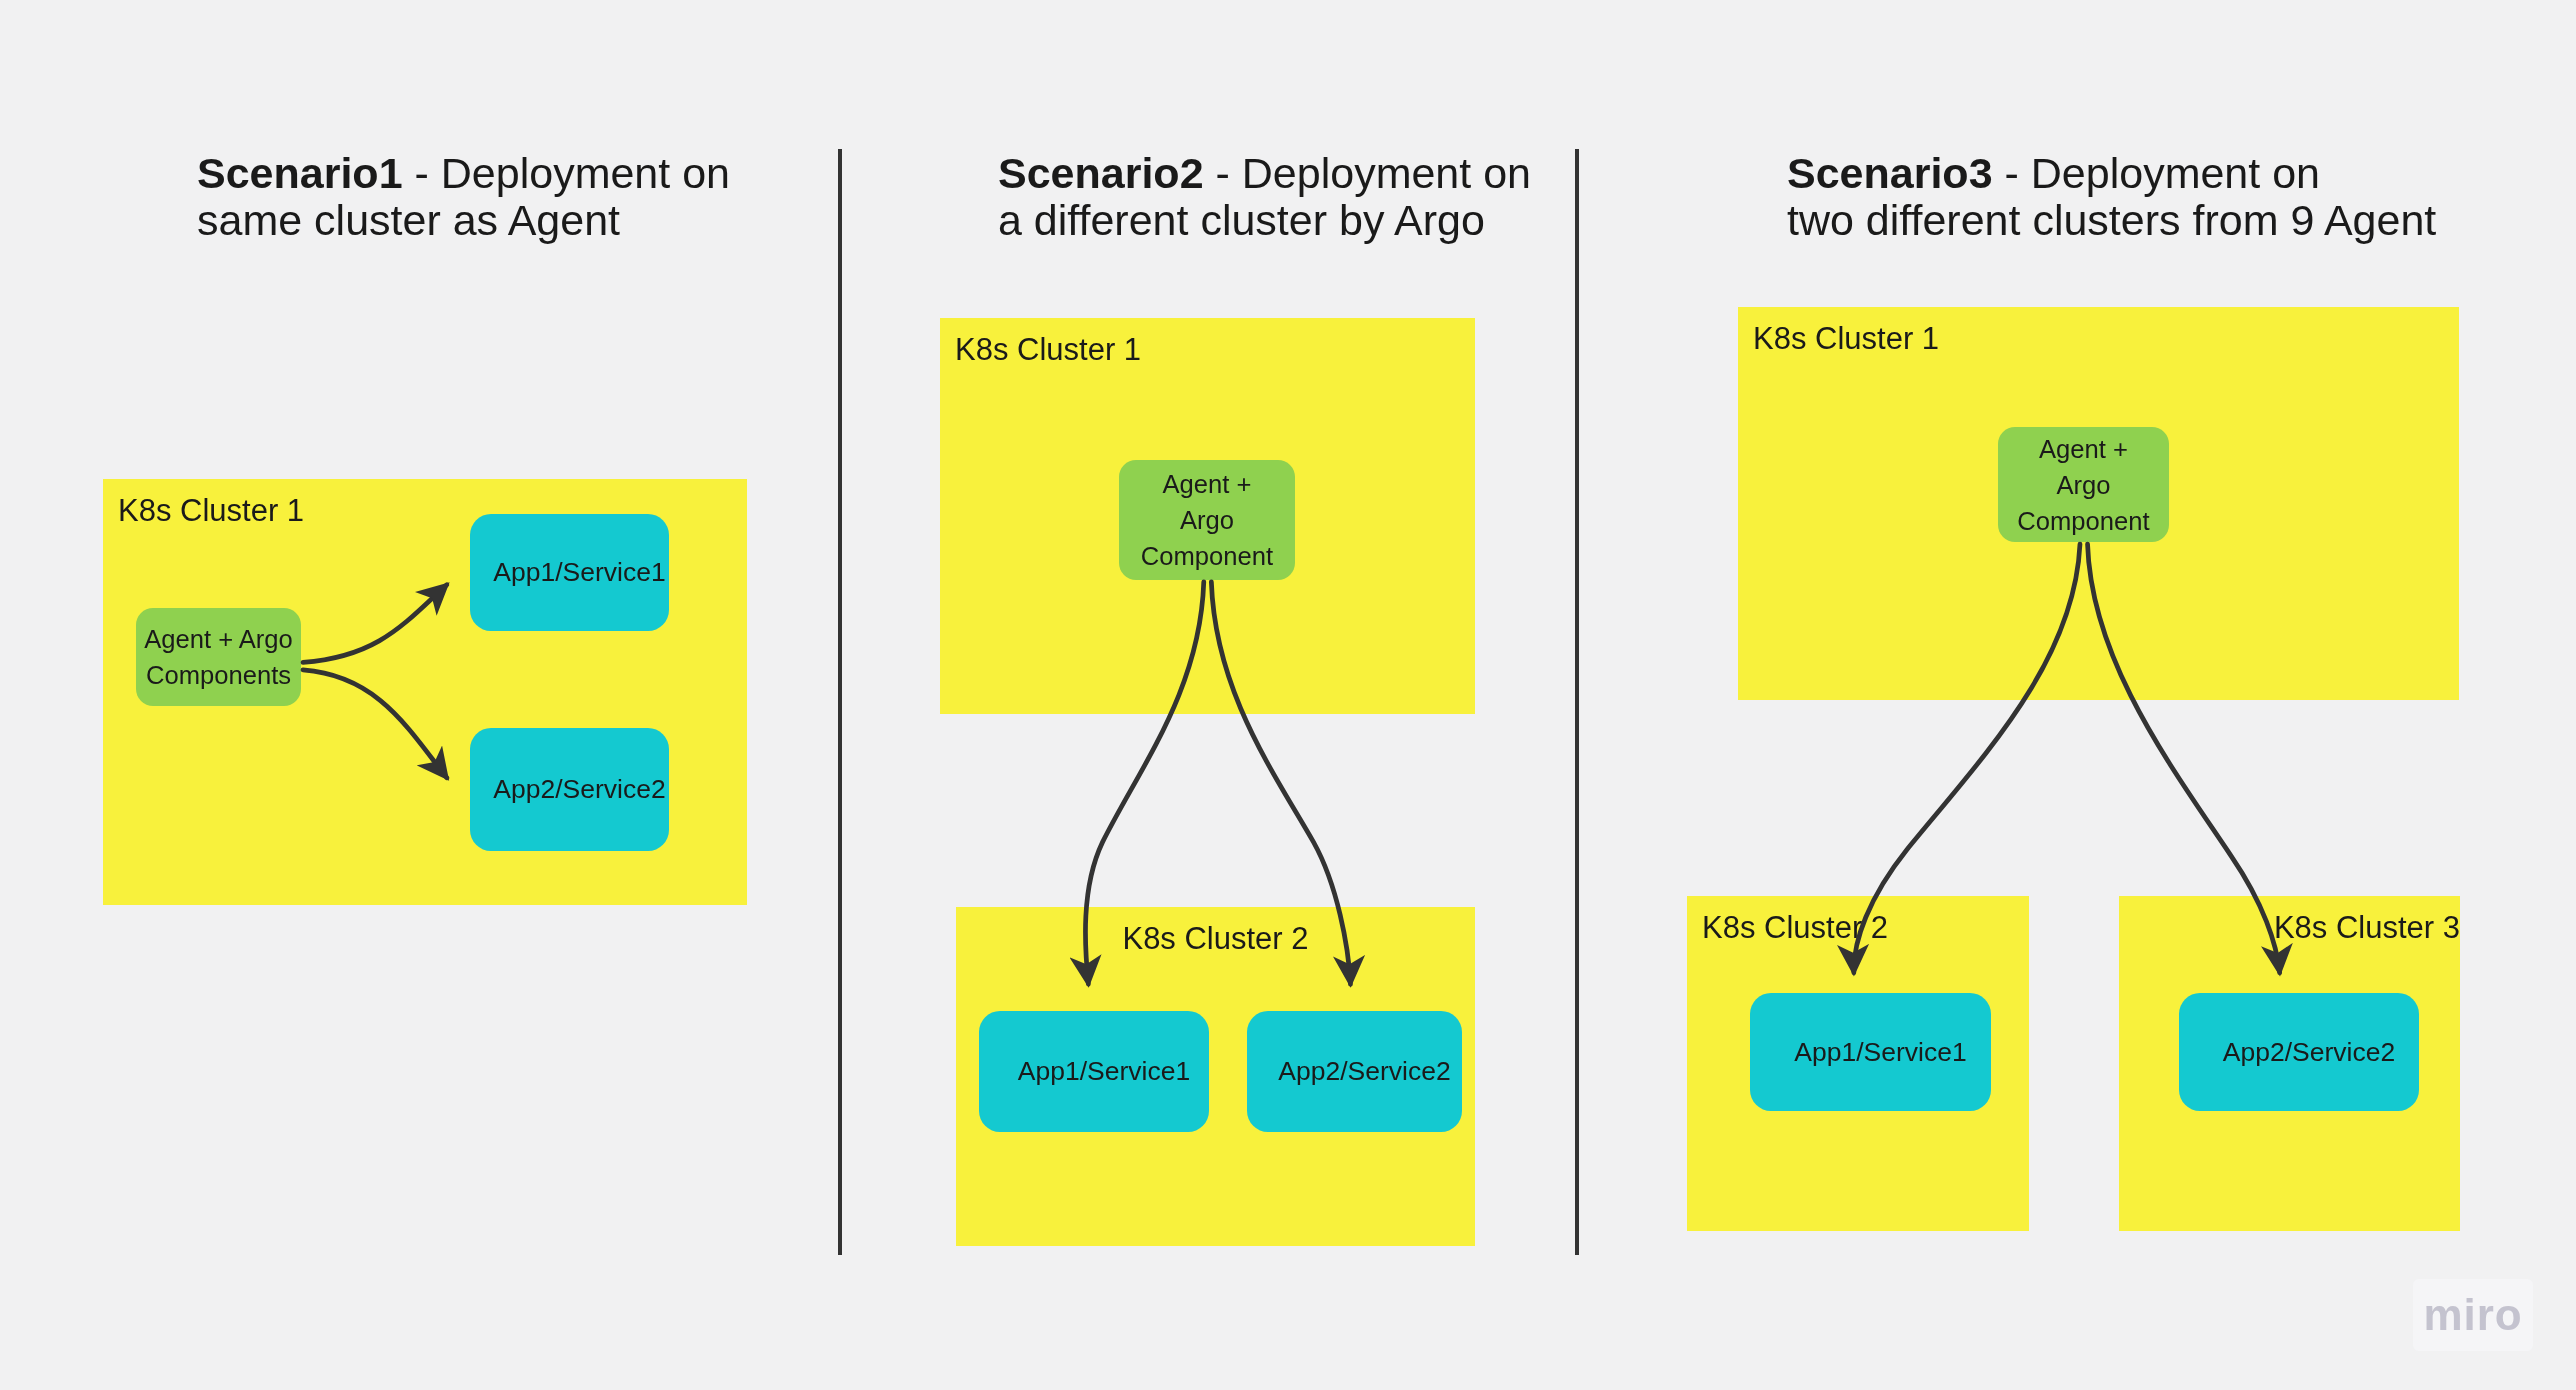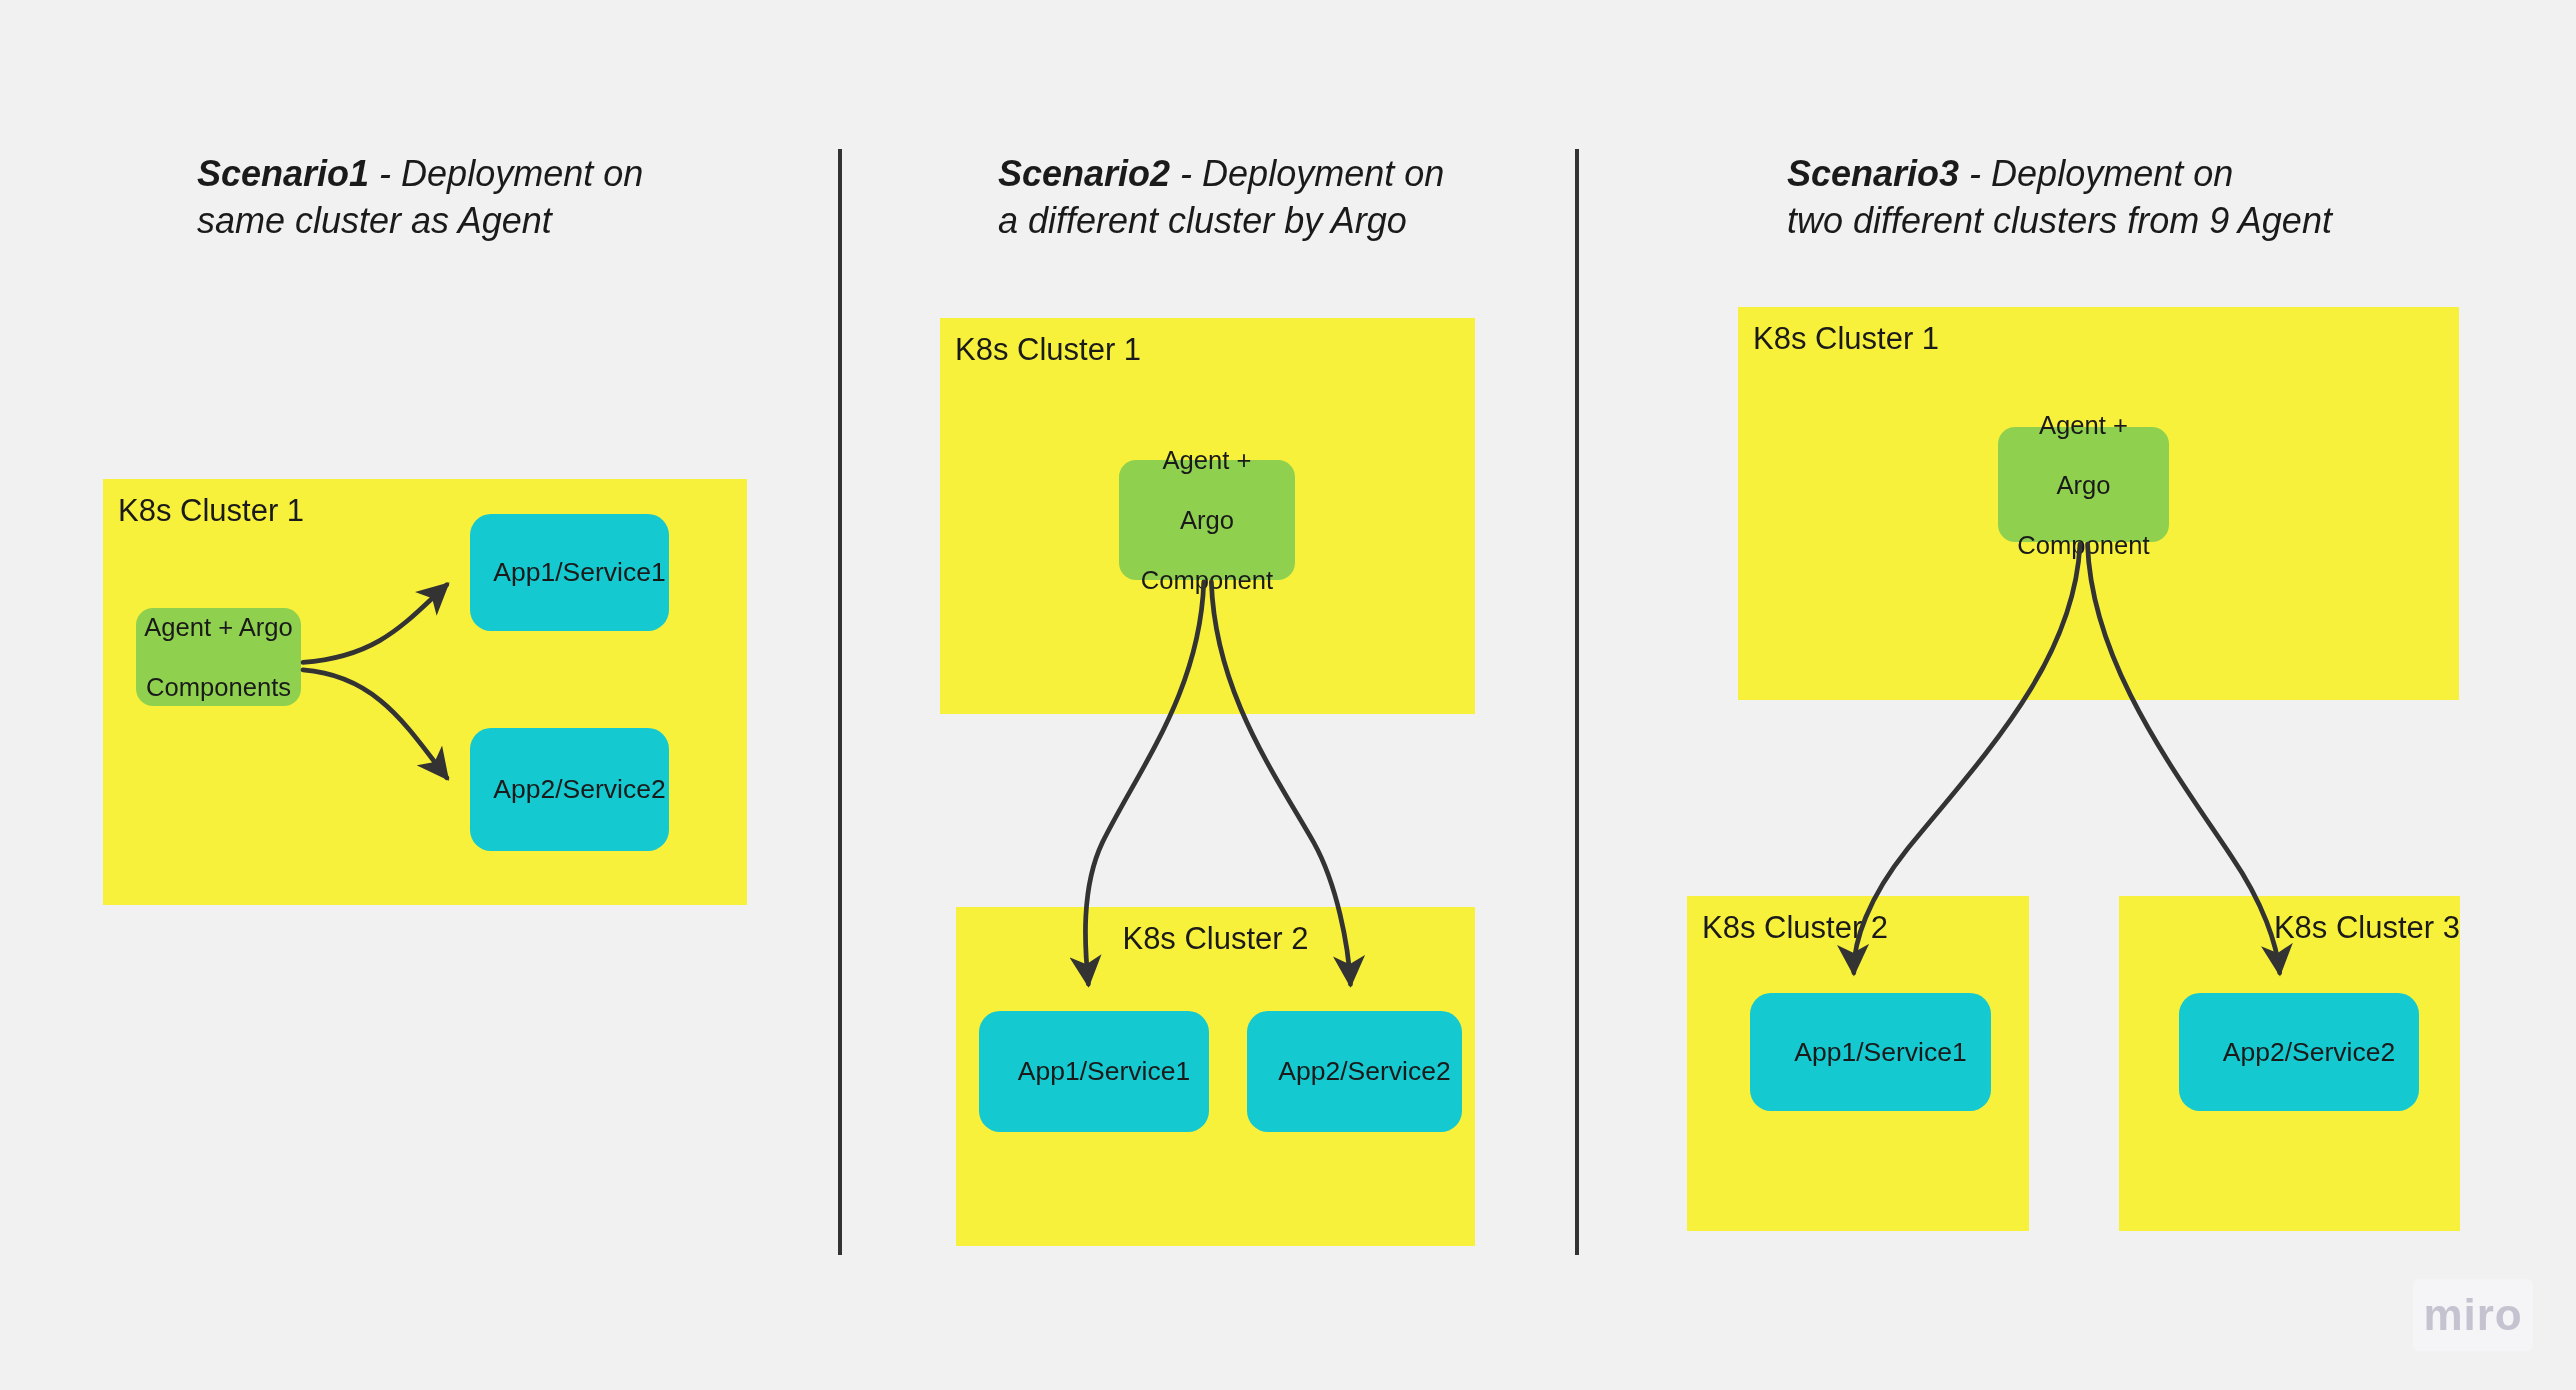--- a/index.html
+++ b/index.html
@@ -5,43 +5,42 @@
   html,body { margin:0; padding:0; }
   body {
     width:2576px; height:1390px; position:relative; overflow:hidden;
     background: var(--background, #f1f1f2);
     font-family: "Liberation Sans", sans-serif;
     color: var(--text, #1a1a1a);
   }
   #canvas { position:absolute; inset:0; }
 
   .title {
-    position:absolute; font-size:36px; line-height:47px; white-space:nowrap;
+    position:absolute; font-size:43px; line-height:47px; white-space:nowrap;
     color: var(--text, #1a1a1a);
-    font-style: italic;
   }
   .title .bold { font-weight:700; }
 
   .cluster {
     position:absolute;
     background: var(--cluster-yellow, #f8f13c);
     margin-top: 12px;
   }
   .cluster-label {
     font-size:31px; line-height:38px; padding:13.2px 0 0 15px;
     white-space:nowrap; color: var(--text, #1a1a1a);
   }
   .cluster-label.centered { text-align:center; padding-left:0; width:100%; }
 
   .agent {
     position:absolute;
     background: var(--agent-green, #8fd14f);
     border-radius:17px;
     display:flex; flex-direction:column; align-items:center; justify-content:center;
-    font-size:25.6px; line-height:36px; text-align:center;gap:24px;
+    font-size:25.6px; line-height:36px; text-align:center;
   }
   .app {
     position:absolute;
     background: var(--app-cyan, #14c9d0);
     border-radius:21px;
     display:flex; align-items:center; justify-content:center;
     font-size:26.5px; white-space:nowrap;padding-left:20px;
   }
 
   .divider {

